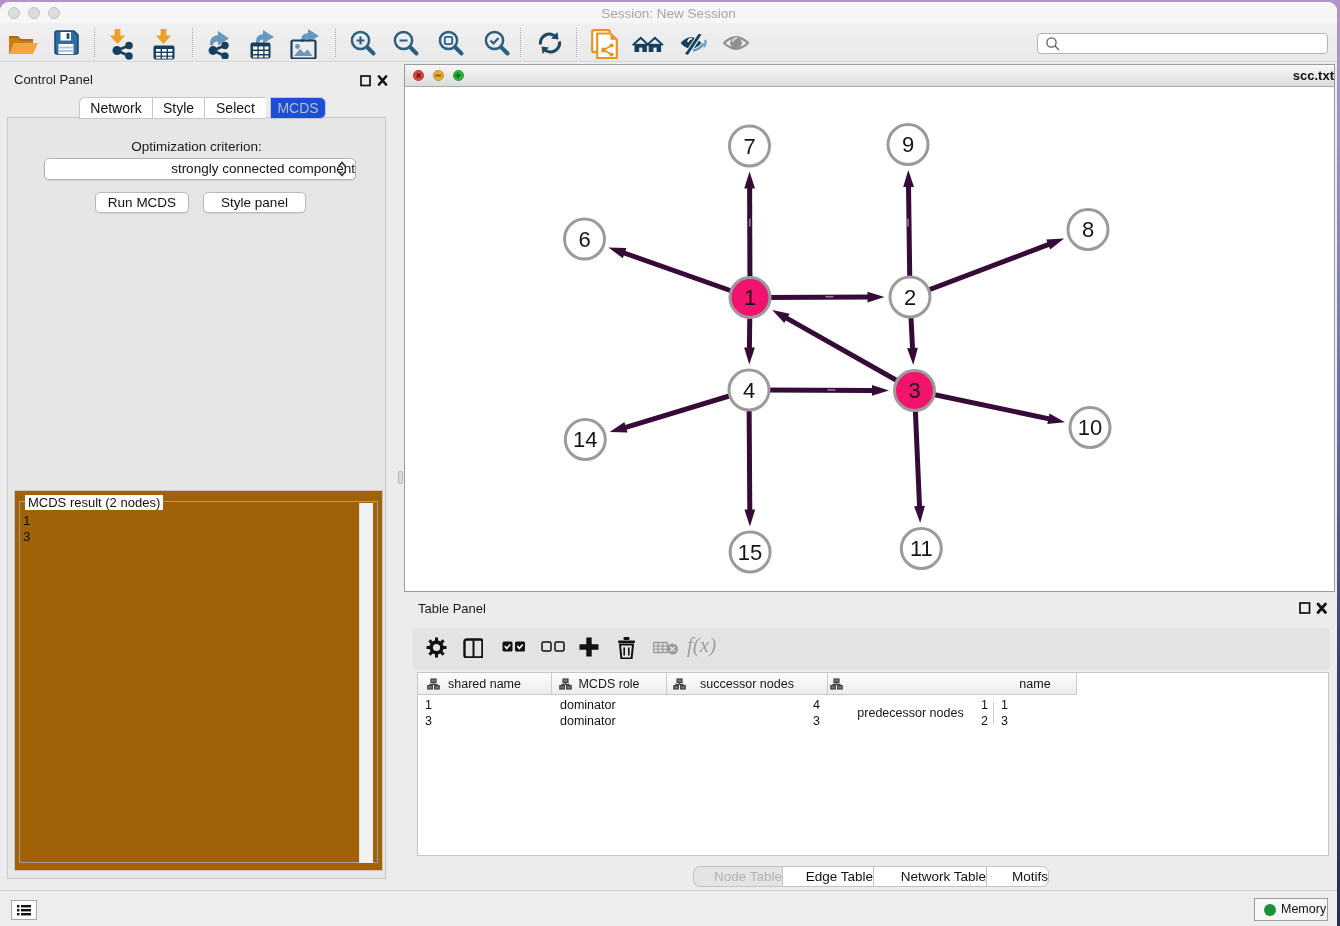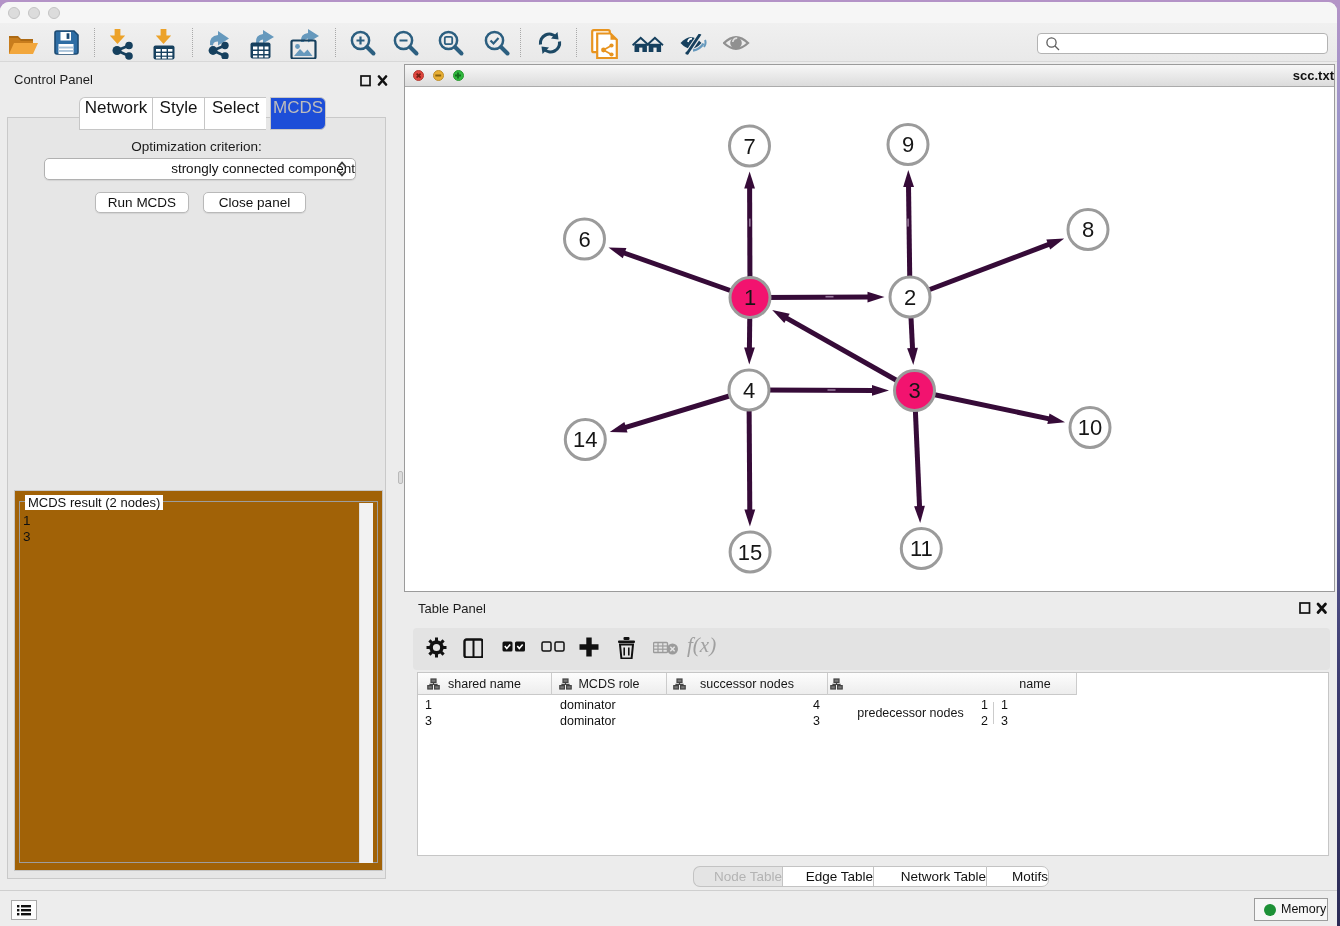--- a/index.html
+++ b/index.html
@@ -20,22 +20,22 @@
   background:linear-gradient(#f0f0f0,#e9e9e9); border-bottom:1px solid #d8d8d8; }
 .tsep { position:absolute; top:5px; height:29px; width:0;
   border-left:1px dotted #a9a9a9; }
 .ticon { position:absolute; top:3px; }
 #searchbox { position:absolute; left:1037px; top:10px; width:291px; height:21px;
   background:#fff; border:1px solid #b3b3b3; border-radius:4px; }
 
 #cp-title { position:absolute; left:14px; top:70px; font-size:13px; color:#1c1c1c; }
 #cp-body { position:absolute; left:7px; top:115px; width:379px; height:762px;
   background:#e6e6e6; border:1px solid #c9c9c9; }
-.cptab { position:absolute; top:95px; height:33px; background:#fff;
-  border:1px solid #c6c6c6; border-right:none; color:#141414; font-size:17px;
+.cptab { position:absolute; top:95px; height:22px; background:#fff;
+  border:1px solid #c6c6c6; border-right:none; color:#141414; font-size:14px;
   text-align:center; line-height:20px; }
 #opt-label { position:absolute; left:7px; top:137px; width:379px; text-align:center;
   font-size:13.5px; color:#1a1a1a; }
 #dropdown { position:absolute; left:44px; top:156px; width:312px; height:22px;
   background:#fff; border:1px solid #b1b1b1; border-radius:5px;
   font-size:13.5px; color:#111; line-height:20px; padding-left:13px;
   box-shadow:0 1px 1px rgba(0,0,0,0.08);text-align:right; }
 .btn { position:absolute; top:190px; height:21px; background:#fff;
   border:1px solid #b9b9b9; border-radius:5px; font-size:13.5px; color:#111;
   text-align:center; line-height:19px; box-shadow:0 1px 1px rgba(0,0,0,0.08); }
@@ -84,20 +84,21 @@
   border-radius:50%; background:#1d9137; }
 .grip { position:absolute; background:#dcdcdc; border:1px solid #b9b9b9; border-radius:2px; }
 </style>
 </head>
 <body>
 <div id="win">
   <div id="titlebar">
     <div class="tl" style="left:8px;"></div>
     <div class="tl" style="left:27.5px;"></div>
     <div class="tl" style="left:47.5px;"></div>
+    <div id="wtitle">Session: New Session</div>
   </div>
   <div id="toolbar">
     <div class="tsep" style="left:94px;"></div>
     <div class="tsep" style="left:192px;"></div>
     <div class="tsep" style="left:335px;"></div>
     <div class="tsep" style="left:520px;"></div>
     <div class="tsep" style="left:576px;"></div>
     <svg class="ticon" style="left:7px;top:7px;" width="32" height="28">
       <path d="M2,6 h9 l3,3 h12 v4 H2 z" fill="#ad6a14"></path>
       <path d="M2,24 L2,8 h9 l3,3 h12 l-0,2 h3 L25,24 z" fill="#c87d1d"></path>
@@ -239,21 +240,21 @@
   <div class="cptab" style="left:204px;width:62px;">Select</div>
   <div class="cptab" style="left:270px;width:56px;border-right:1px solid #c6c6c6;border-radius:0 6px 6px 0;background:#1d4ed8;color:#bdbdbd;">MCDS</div>
   <div id="opt-label">Optimization criterion:</div>
   <div id="dropdown">strongly connected component
     <svg width="12" height="16" style="position:absolute;right:7px;top:2px;">
       <path d="M2.5,5.5 L6,1.5 9.5,5.5" fill="none" stroke="#3d3d3d" stroke-width="1.8"></path>
       <path d="M2.5,10.5 L6,14.5 9.5,10.5" fill="none" stroke="#3d3d3d" stroke-width="1.8"></path>
     </svg>
   </div>
   <div class="btn" style="left:95px;width:94px;">Run MCDS</div>
-  <div class="btn" style="left:203px;width:103px;">Close panel</div>
+  <div class="btn" style="left:203px;width:103px;">Style panel</div>
   <div id="mcds-scroll">
     <div id="mcds-field">
       <div id="mcds-label">MCDS result (2 nodes)</div>
       <div id="mcds-items">1<br>3</div>
       <div id="mcds-sb"></div>
     </div>
   </div>
   <div class="grip" style="left:398px;top:469px;width:5px;height:13px;"></div>
   <div class="grip" style="left:866px;top:585px;width:9px;height:5px;"></div>
   <div id="netframe">

